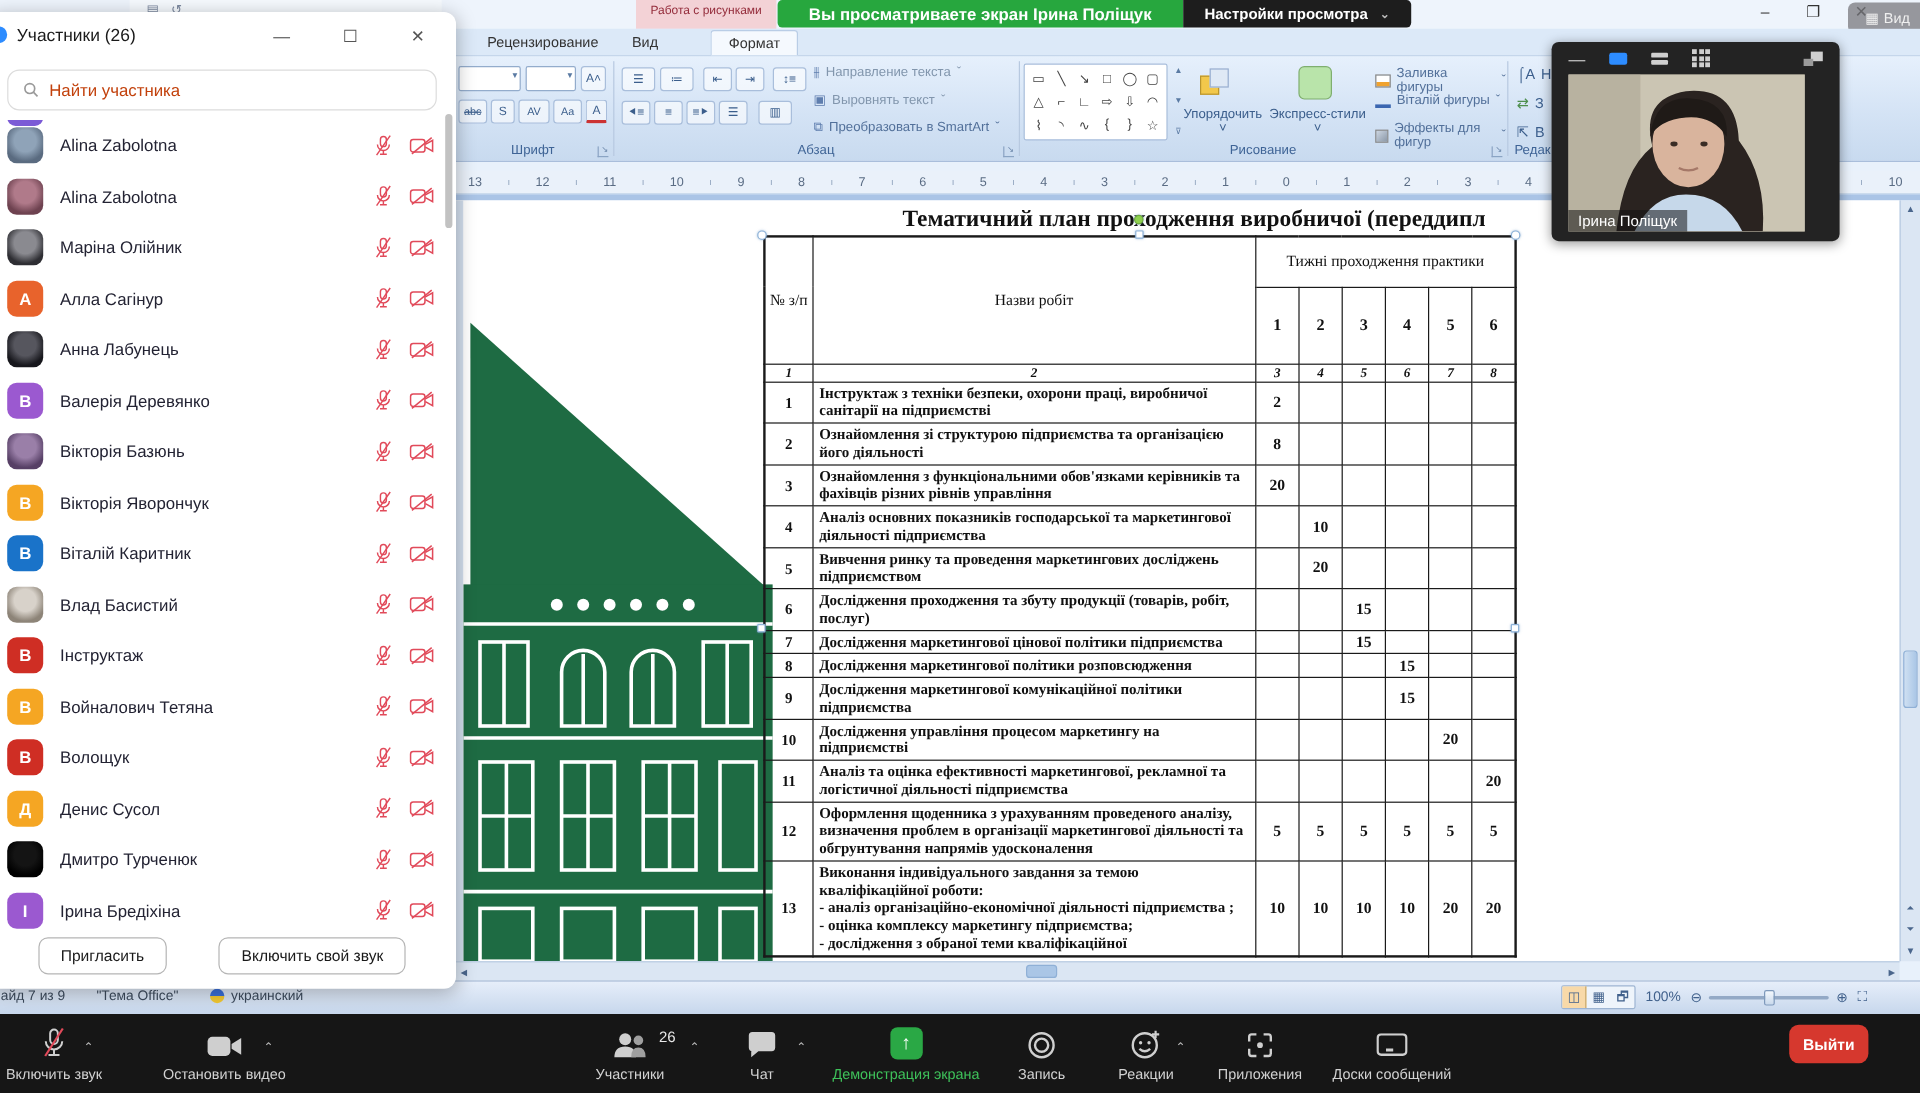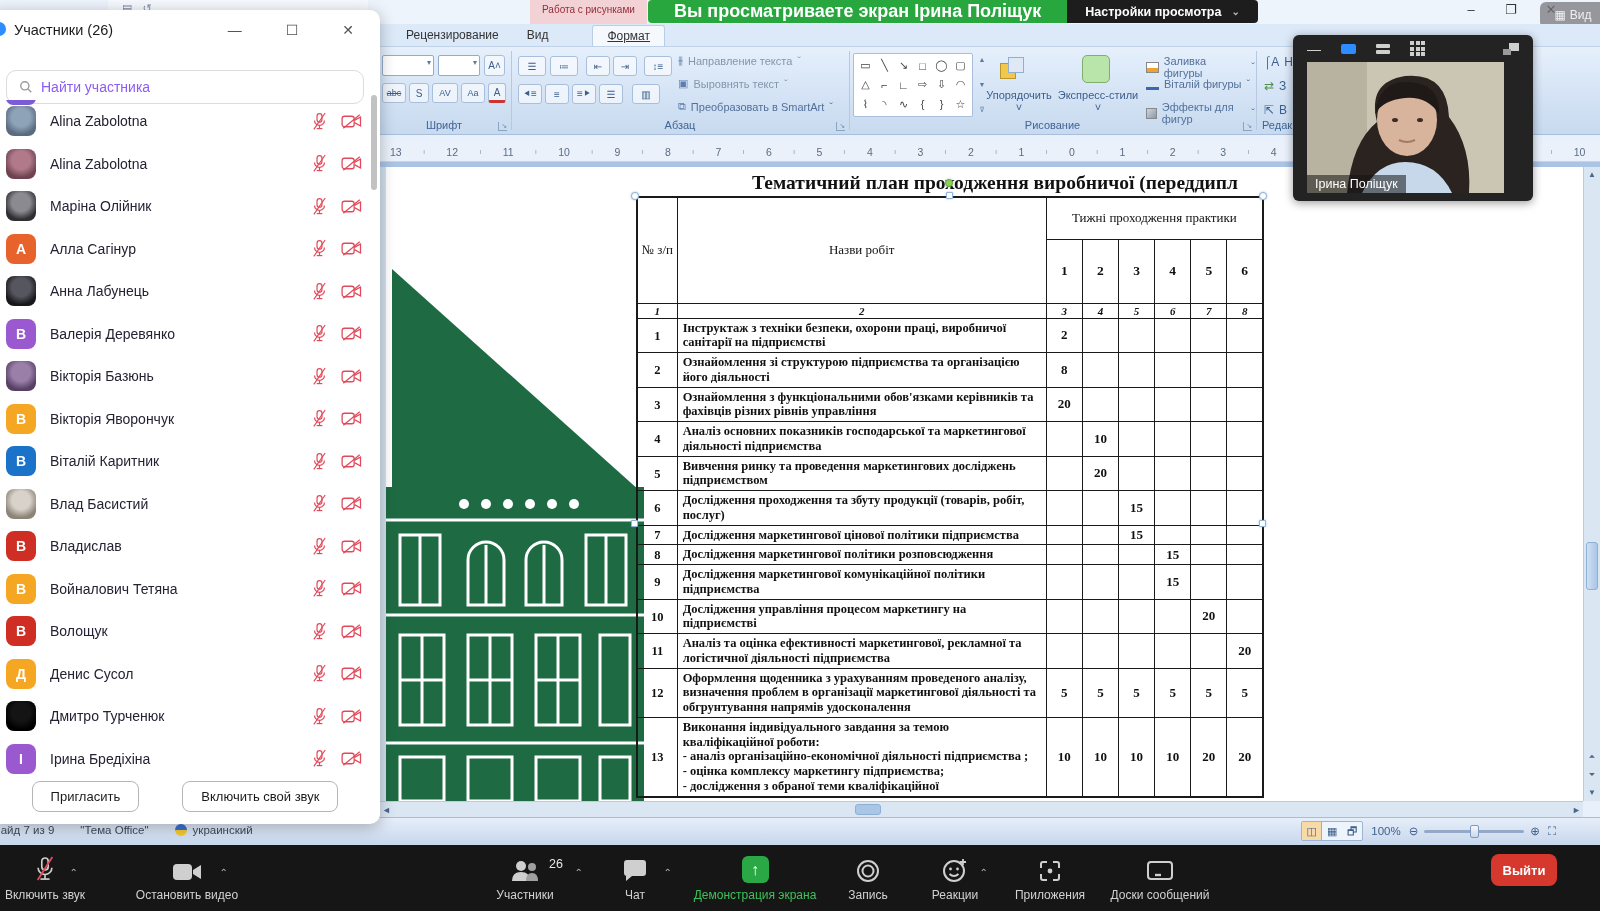--- a/index.html
+++ b/index.html
@@ -12,21 +12,21 @@
   .qat { position:absolute; left:108px; top:0; width:260px; height:22px; background:#f6fafe; border-radius:0 0 6px 6px; display:flex; gap:10px; padding:2px 14px; color:#7d8aa0; font-size:11px; }
   .ctx-tab { position:absolute; left:530px; top:0; height:24px; padding:4px 12px; background:#f3d2d6; color:#942c3b; font-size:10px; }
   .title-frag { position:absolute; left:657px; top:3px; font-size:13px; color:#222; }
   .win-controls { position:absolute; right:40px; top:2px; display:flex; gap:22px; color:#333; font-size:13px; }
   .win-controls span { width:18px; text-align:center; }
   .view-ghost { position:absolute; right:-6px; top:2px; width:66px; height:26px; background:rgba(120,120,125,.75); border-radius:6px; color:#f0f0f0; font-size:12px; display:flex; align-items:center; justify-content:center; gap:4px; }
 
   .ppt-tabs { position:absolute; left:0; top:24px; width:100%; height:23px; background:#dce9f8; border-bottom:1px solid #c0d2e8; display:flex; align-items:center; font-size:12px; color:#333; }
   .ppt-tab { padding:3px 14px; }
   .ppt-tab.first { margin-left:392px; }
-  .ppt-tab.active { background:#f5f9fe; border:1px solid #b9cde6; border-bottom:none; border-radius:3px 3px 0 0;text-decoration:underline; }
+  .ppt-tab.active { background:#f5f9fe; border:1px solid #b9cde6; border-bottom:none; border-radius:3px 3px 0 0; }
 
   .ribbon { position:absolute; left:0; top:47px; width:100%; height:88px; background:linear-gradient(#e6f0fc,#d4e3f5 55%,#c8daef); border-bottom:1px solid #a9bedb; font-size:11px; color:#34537c; }
   .rgroup-label { position:absolute; bottom:3px; font-size:11px; color:#3f6496; width:100%; text-align:center; }
   .rsep { position:absolute; top:4px; bottom:4px; width:1px; background:#b7c9e0; }
   .launcher { position:absolute; right:3px; bottom:3px; width:9px; height:9px; border:1px solid #8aa4c4; border-top:none; border-right:none; font-size:7px; color:#6d88ab; line-height:7px; text-align:right; }
   .rb { display:inline-flex; align-items:center; justify-content:center; background:rgba(255,255,255,.6); border:1px solid #a9bedb; border-radius:3px; color:#3b5e8c; }
   .combo { background:#fff; border:1px solid #93accc; border-radius:2px; position:relative; }
   .combo:after { content:"▾"; position:absolute; right:2px; top:2px; font-size:8px; color:#5a7aa3; }
 
   .ruler { position:absolute; left:380px; top:142px; right:0; height:20px; background:#eaf1fa; border-bottom:1px solid #c4d5ea; display:flex; align-items:center; justify-content:space-between; padding:0 14px 0 10px; color:#5a6c84; font-size:10.5px; }
@@ -70,21 +70,21 @@
   .sb-right { position:absolute; right:44px; top:3px; display:flex; gap:8px; align-items:center; }
   .sb-views { display:flex; border:1px solid #9db4d2; background:#eef4fb; border-radius:2px; }
   .sb-views span { width:20px; height:18px; text-align:center; line-height:18px; font-size:11px; color:#41618c; }
   .sb-views span.sel { background:#f8d9a8; border-right:1px solid #c9a96a; }
   .zslider { display:flex; align-items:center; gap:6px; color:#41618c; }
   .ztrack { position:relative; width:100px; height:3px; background:#93a9c6; border-radius:2px; }
   .zthumb { position:absolute; left:46px; top:-5px; width:9px; height:13px; background:linear-gradient(#f4f8fd,#c9d9ec); border:1px solid #7e99bb; border-radius:2px; }
 
   
   .banner { position:absolute; left:648px; top:0; height:23px; display:flex; z-index:40; }
-  .banner .msg { background:#27a73e; color:#fff; font-size:18px; font-weight:700; display:flex; align-items:center; padding:0 26px; border-radius:4px 0 0 4px; }
+  .banner .msg { background:#27a73e; color:#fff; font-size:14px; font-weight:700; display:flex; align-items:center; padding:0 26px; border-radius:4px 0 0 4px; }
   .banner .settings { background:#1d1d1d; color:#fff; font-size:12.5px; font-weight:700; display:flex; align-items:center; gap:10px; padding:0 18px; border-radius:0 4px 4px 0; }
   .banner .settings i { font-style:normal; font-size:10px; color:#bbb; }
 
   
   .cam { position:absolute; left:1293px; top:35px; width:240px; height:166px; background:#232323; border-radius:6px; z-index:50; box-shadow:0 2px 10px rgba(0,0,0,.4); }
   .cam-bar { position:absolute; left:0; top:0; width:100%; height:27px; display:flex; align-items:center; gap:20px; padding:0 14px; }
   .cam-bar .mini { color:#cfcfcf; font-size:14px; }
   .cam-bar .blue { width:15px; height:10px; background:#2d8cff; border-radius:2px; }
   .cam-bar .rows { display:flex; flex-direction:column; gap:2px; }
   .cam-bar .rows b { width:14px; height:4px; background:#cfcfcf; border-radius:1px; }
@@ -95,21 +95,21 @@
   .cam-bar .layout:after { content:""; position:absolute; left:0; bottom:0; width:8px; height:6px; background:#9a9a9a; }
   .cam-video { position:absolute; left:14px; top:27px; width:197px; height:131px; overflow:hidden; background:#c8c2b0; }
   .cam-name { position:absolute; left:14px; bottom:8px; background:rgba(20,20,20,.55); color:#fff; font-size:12.5px; padding:2px 8px;text-align:right; }
 
   
   .panel { position:absolute; left:-10px; top:10px; width:390px; height:814px; background:#fff; border-radius:10px; box-shadow:0 3px 16px rgba(0,0,0,.28); z-index:60; }
   .panel-hd { position:relative; height:40px; display:flex; align-items:center; padding:0 16px 0 24px; }
   .panel-hd .dot { position:absolute; left:2px; top:12px; width:14px; height:14px; border-radius:50%; background:#2d8cff; }
   .panel-title { font-size:14.5px; color:#1a1a1a; }
   .panel-ctl { margin-left:auto; display:flex; gap:44px; color:#555; font-size:14px; padding-right:10px; }
-  .search { position:relative; margin:20px 16px 0; height:34px; border:1.5px solid #dcdcdc; border-radius:10px; display:flex; align-items:center; padding:0 12px; gap:8px; color:#8b5cf6; font-size:14px; background:#fff; }
+  .search { position:relative; margin:8px 16px 0; height:34px; border:1.5px solid #dcdcdc; border-radius:10px; display:flex; align-items:center; padding:0 12px; gap:8px; color:#c2410c; font-size:14px; background:#fff; }
   .plist { position:absolute; left:0; top:90px; width:100%; height:686px; overflow:hidden; }
   .p-partial { position:absolute; left:16px; top:-2px; width:30px; height:7px; background:#7b5bd6; border-radius:0 0 7px 7px; }
   .p-row { position:relative; height:42.5px; display:flex; align-items:center; padding:0 18px 0 16px; }
   .p-av { width:30px; height:30px; border-radius:8px; flex:0 0 30px; display:flex; align-items:center; justify-content:center; color:#fff; font-size:14px; font-weight:700; overflow:hidden; }
   .p-nm { margin-left:14px; font-size:14px; color:#232333; white-space:nowrap; }
   .p-ic { margin-left:auto; display:flex; gap:13px; align-items:center; }
   .pscroll { position:absolute; right:3px; top:85px; width:6px; height:95px; background:#c2c2c2; border-radius:3px; }
   .panel-ft { position:absolute; left:0; bottom:12px; width:100%; display:flex; justify-content:space-around; padding:0 20px; }
   .pbtn { border:1px solid #b5b5b5; border-radius:8px; background:#fff; font-size:13px; color:#1a1a1a; padding:7px 18px; font-family:inherit; }
 
@@ -843,21 +843,21 @@
               <g fill="none" stroke="#e14a5a" stroke-width="1.7">
                 <rect x="1.5" y="4" width="16" height="14" rx="3"></rect>
                 <path d="M18 9.5l8-4.5v12l-8-4.5"></path>
               </g>
               <line x1="3" y1="20" x2="25" y2="2" stroke="#e14a5a" stroke-width="1.7"></line>
             </svg>
           </span>
         </div>
         <div class="p-row">
           <div class="p-av" style="background: rgb(207, 46, 36);">В</div>
-          <span class="p-nm">Владислав</span>
+          <span class="p-nm">Інструктаж</span>
           <span class="p-ic">
             <svg width="17" height="19" viewBox="0 0 24 26">
               <g fill="none" stroke="#e14a5a" stroke-width="1.7">
                 <rect x="8.5" y="2" width="7" height="12" rx="3.5"></rect>
                 <path d="M5 11.5a7 7 0 0 0 14 0"></path>
                 <line x1="12" y1="18.5" x2="12" y2="23"></line>
                 <line x1="8" y1="23" x2="16" y2="23"></line>
               </g>
               <line x1="4" y1="24" x2="20" y2="1" stroke="#e14a5a" stroke-width="1.7"></line>
             </svg>

